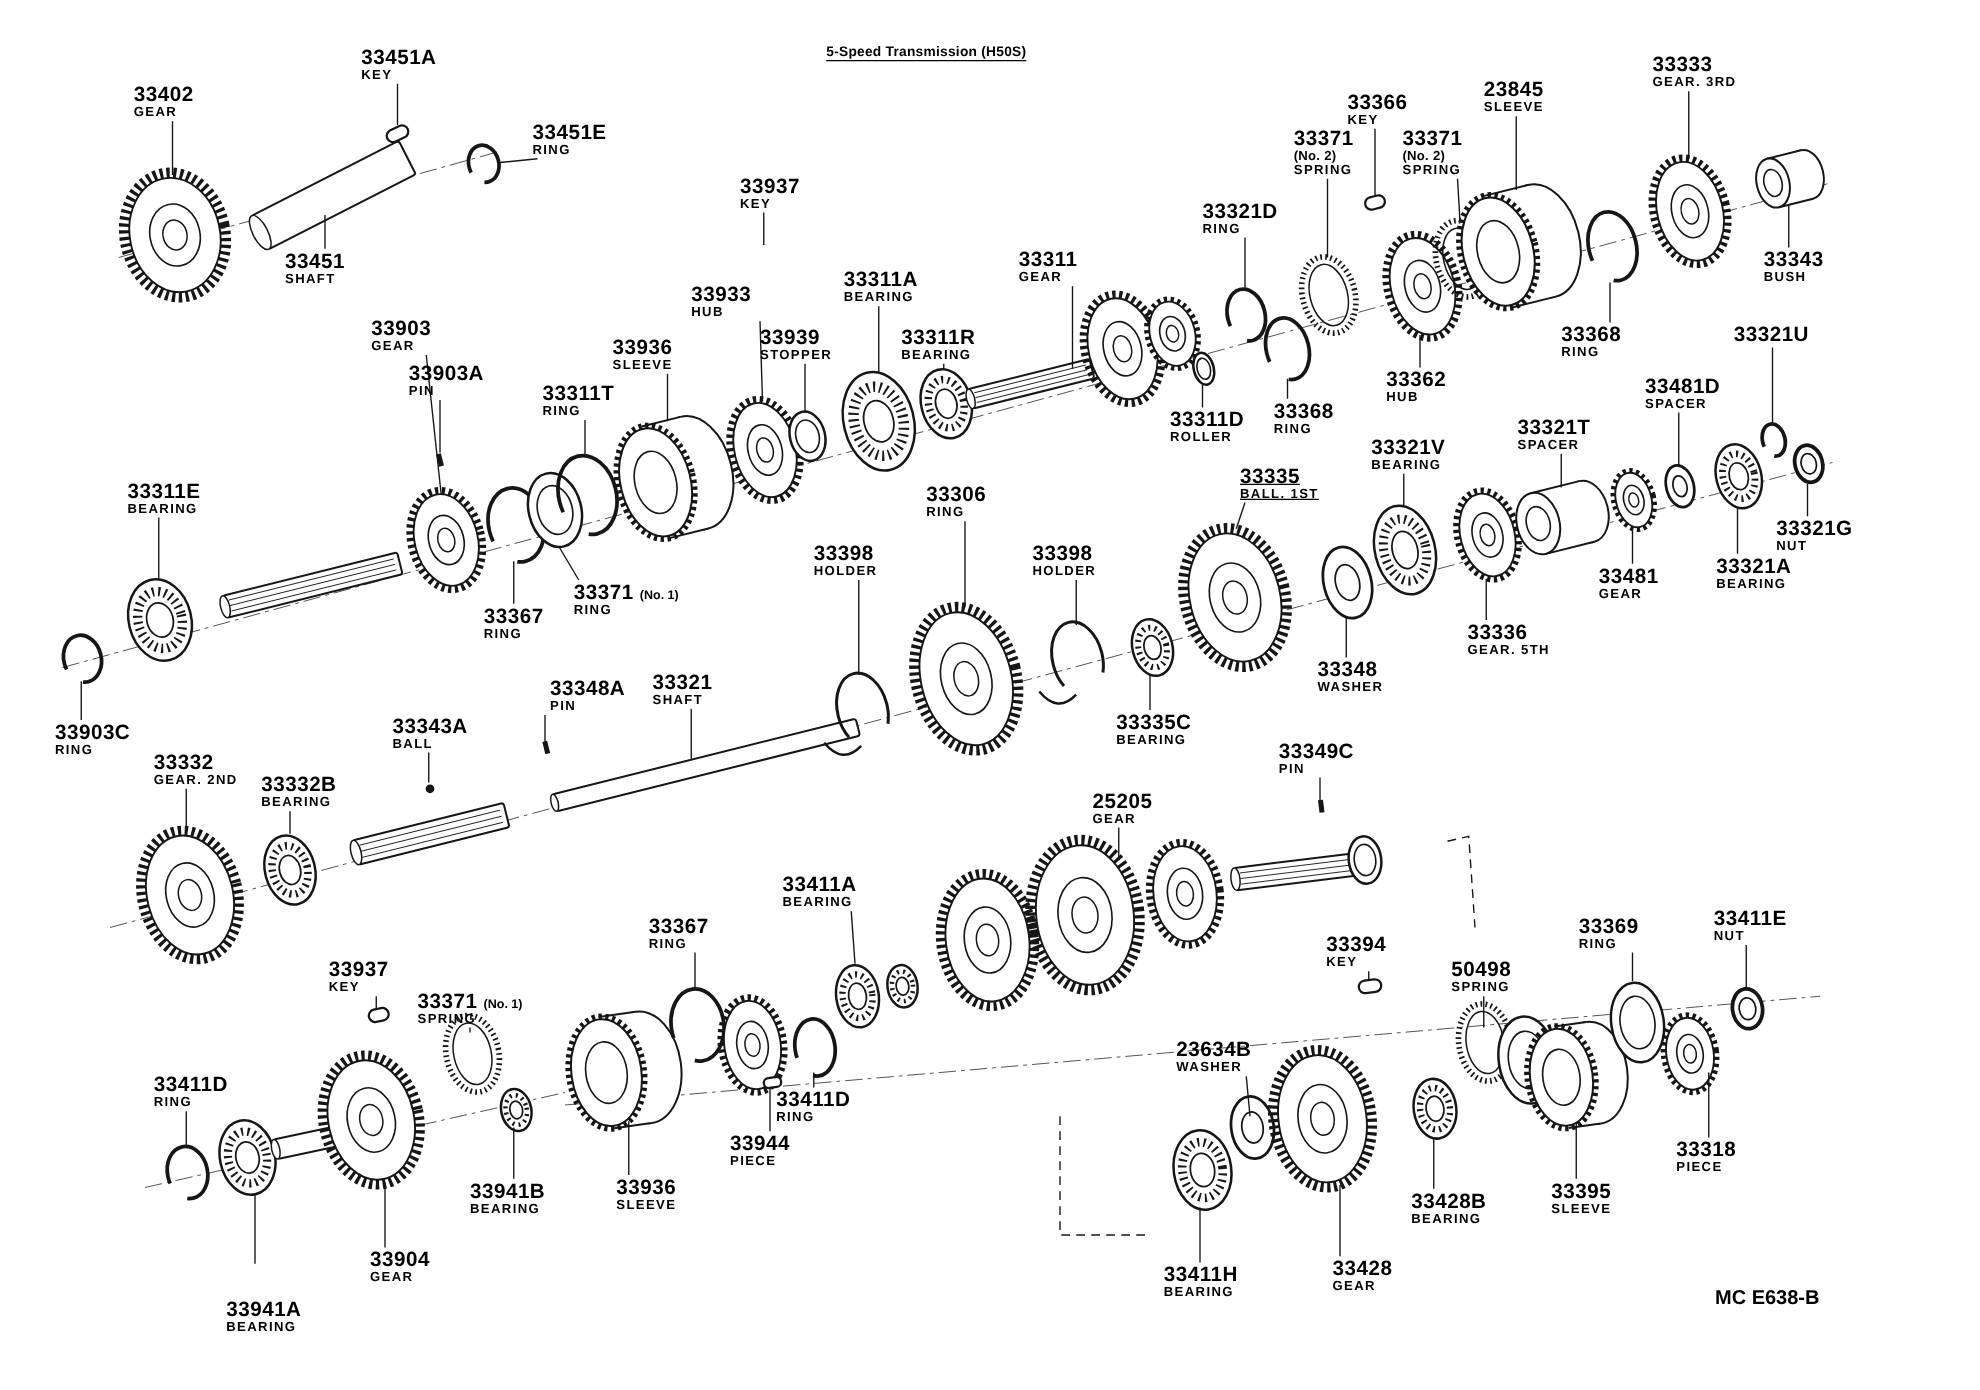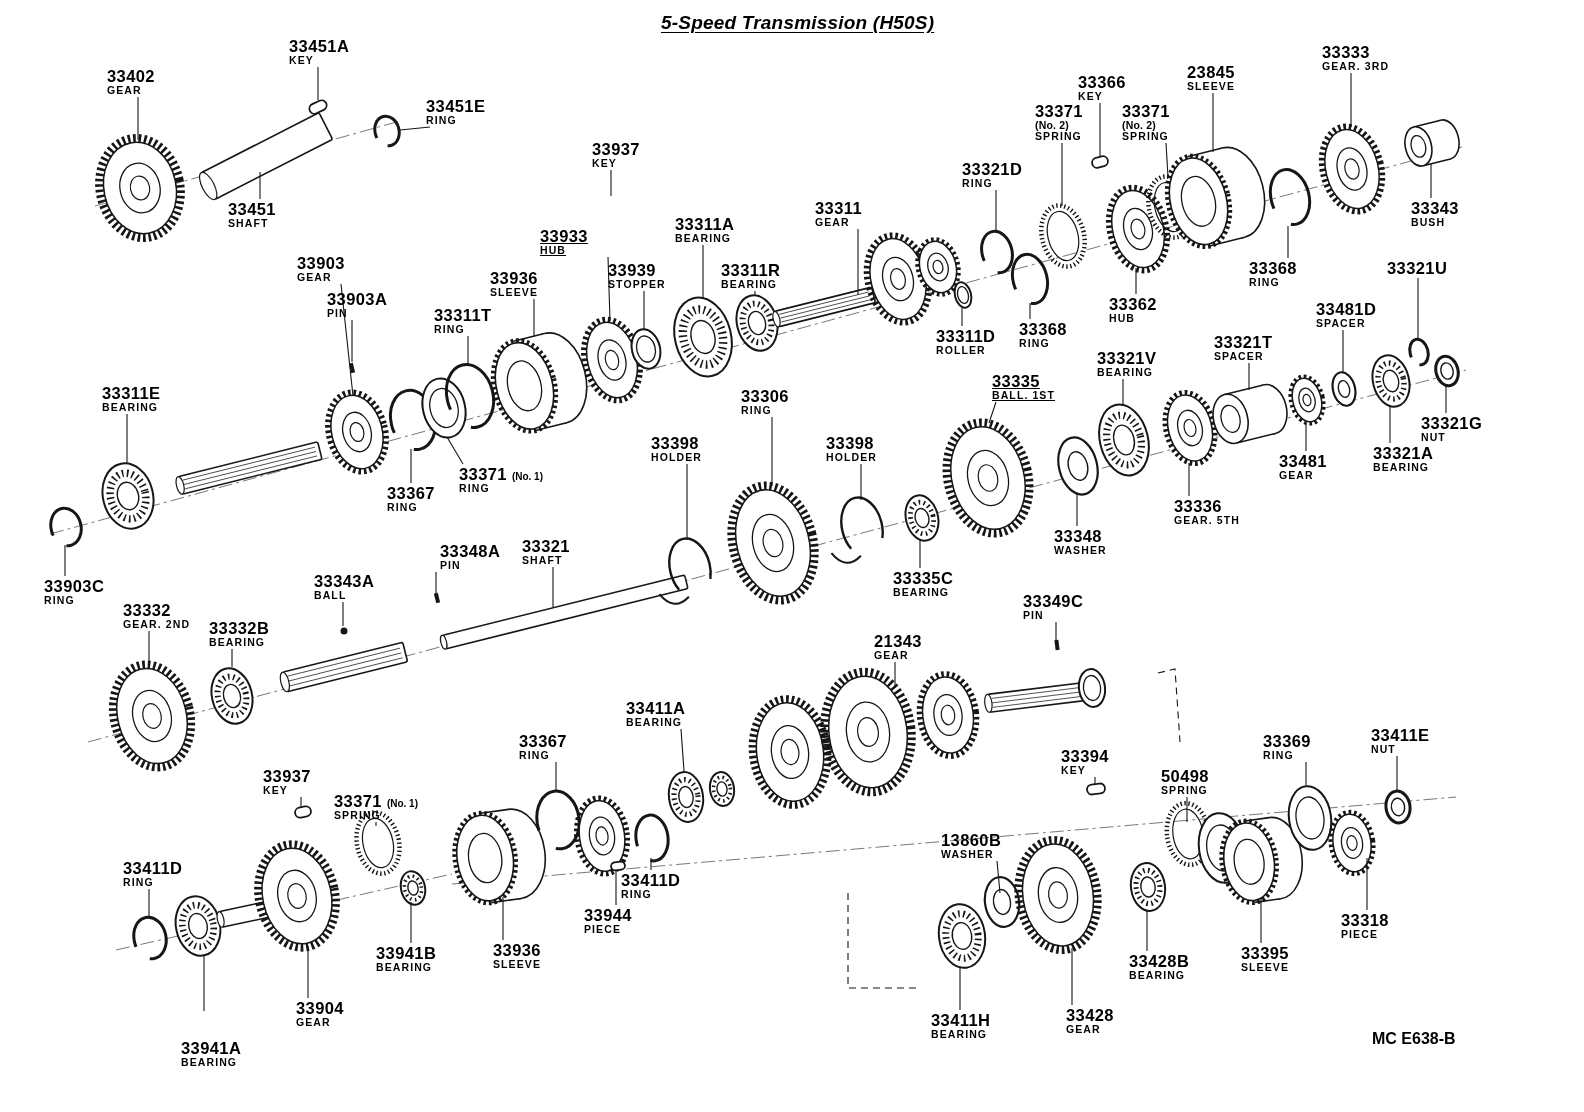--- a/index.html
+++ b/index.html
@@ -5,22 +5,22 @@
   html,body{margin:0;padding:0;background:#fff;}
   .stage{position:relative;width:1584px;height:1112px;background:#fff;overflow:hidden;
          font-family:"Liberation Sans",sans-serif;color:#000;}
   svg.draw{position:absolute;left:0;top:0;}
   #labels{position:absolute;left:0;top:0;width:100%;height:100%;}
   .lbl{position:absolute;white-space:nowrap;line-height:1.05;}
   .lbl .pn{display:block;font-weight:bold;font-size:16.5px;letter-spacing:.4px;}
   .lbl .pn small{font-size:10px;font-weight:bold;letter-spacing:0;}
   .lbl .note{display:block;font-weight:bold;font-size:10.5px;letter-spacing:.2px;}
   .lbl .pd{display:block;font-weight:bold;font-size:10.5px;letter-spacing:1.1px;}
-  .title{position:absolute;left:661px;top:12px;font-weight:bold;font-size:19px;
-         text-decoration:underline;text-underline-offset:3px;letter-spacing:.2px;font-style:italic;}
+  .title{position:absolute;left:661px;top:36px;font-weight:bold;font-size:11px;
+         text-decoration:underline;text-underline-offset:3px;letter-spacing:.2px;}
   .code{position:absolute;left:1372px;top:1030px;font-weight:bold;font-size:16px;text-align:center;}
 </style>
 </head>
 <body>
 
 <div class="stage">
   <svg id="drawing" class="draw" width="1584" height="1112" viewBox="0 0 1584 1112">
       <line x1="95" y1="206" x2="400" y2="121" stroke="#555" stroke-width="0.8" stroke-dasharray="14 4 3 4"></line>
       <line x1="50" y1="534" x2="1462" y2="147" stroke="#555" stroke-width="0.8" stroke-dasharray="14 4 3 4"></line>
       <line x1="88" y1="742" x2="1466" y2="370" stroke="#555" stroke-width="0.8" stroke-dasharray="14 4 3 4"></line>
@@ -516,21 +516,21 @@
         <span class="pd">RING</span>
       </div>
       <div class="lbl" style="left: 228px; top: 201px;">
         <span class="pn"><span>33451</span></span>
         <span class="pd">SHAFT</span>
       </div>
       <div class="lbl" style="left: 592px; top: 141px;">
         <span class="pn"><span>33937</span></span>
         <span class="pd">KEY</span>
       </div>
-      <div class="lbl" style="left: 540px; top: 228px; text-decoration: underline;">
+      <div class="lbl" style="left: 553px; top: 228px;">
         <span class="pn"><span>33933</span></span>
         <span class="pd">HUB</span>
       </div>
       <div class="lbl" style="left: 675px; top: 216px;">
         <span class="pn"><span>33311A</span></span>
         <span class="pd">BEARING</span>
       </div>
       <div class="lbl" style="left: 608px; top: 262px;">
         <span class="pn"><span>33939</span></span>
         <span class="pd">STOPPER</span>
@@ -694,21 +694,21 @@
       </div>
       <div class="lbl" style="left: 209px; top: 620px;">
         <span class="pn"><span>33332B</span></span>
         <span class="pd">BEARING</span>
       </div>
       <div class="lbl" style="left: 1023px; top: 593px;">
         <span class="pn"><span>33349C</span></span>
         <span class="pd">PIN</span>
       </div>
       <div class="lbl" style="left: 874px; top: 633px;">
-        <span class="pn"><span>21343</span></span>
+        <span class="pn"><span>25205</span></span>
         <span class="pd">GEAR</span>
       </div>
       <div class="lbl" style="left: 626px; top: 700px;">
         <span class="pn"><span>33411A</span></span>
         <span class="pd">BEARING</span>
       </div>
       <div class="lbl" style="left: 519px; top: 733px;">
         <span class="pn"><span>33367</span></span>
         <span class="pd">RING</span>
       </div>
@@ -730,21 +730,21 @@
       </div>
       <div class="lbl" style="left: 263px; top: 768px;">
         <span class="pn"><span>33937</span></span>
         <span class="pd">KEY</span>
       </div>
       <div class="lbl" style="left: 334px; top: 793px;">
         <span class="pn"><span>33371</span> <small>(No. 1)</small></span>
         <span class="pd">SPRING</span>
       </div>
       <div class="lbl" style="left: 941px; top: 832px;">
-        <span class="pn"><span>13860B</span></span>
+        <span class="pn"><span>23634B</span></span>
         <span class="pd">WASHER</span>
       </div>
       <div class="lbl" style="left: 123px; top: 860px;">
         <span class="pn"><span>33411D</span></span>
         <span class="pd">RING</span>
       </div>
       <div class="lbl" style="left: 621px; top: 872px;">
         <span class="pn"><span>33411D</span></span>
         <span class="pd">RING</span>
       </div>

